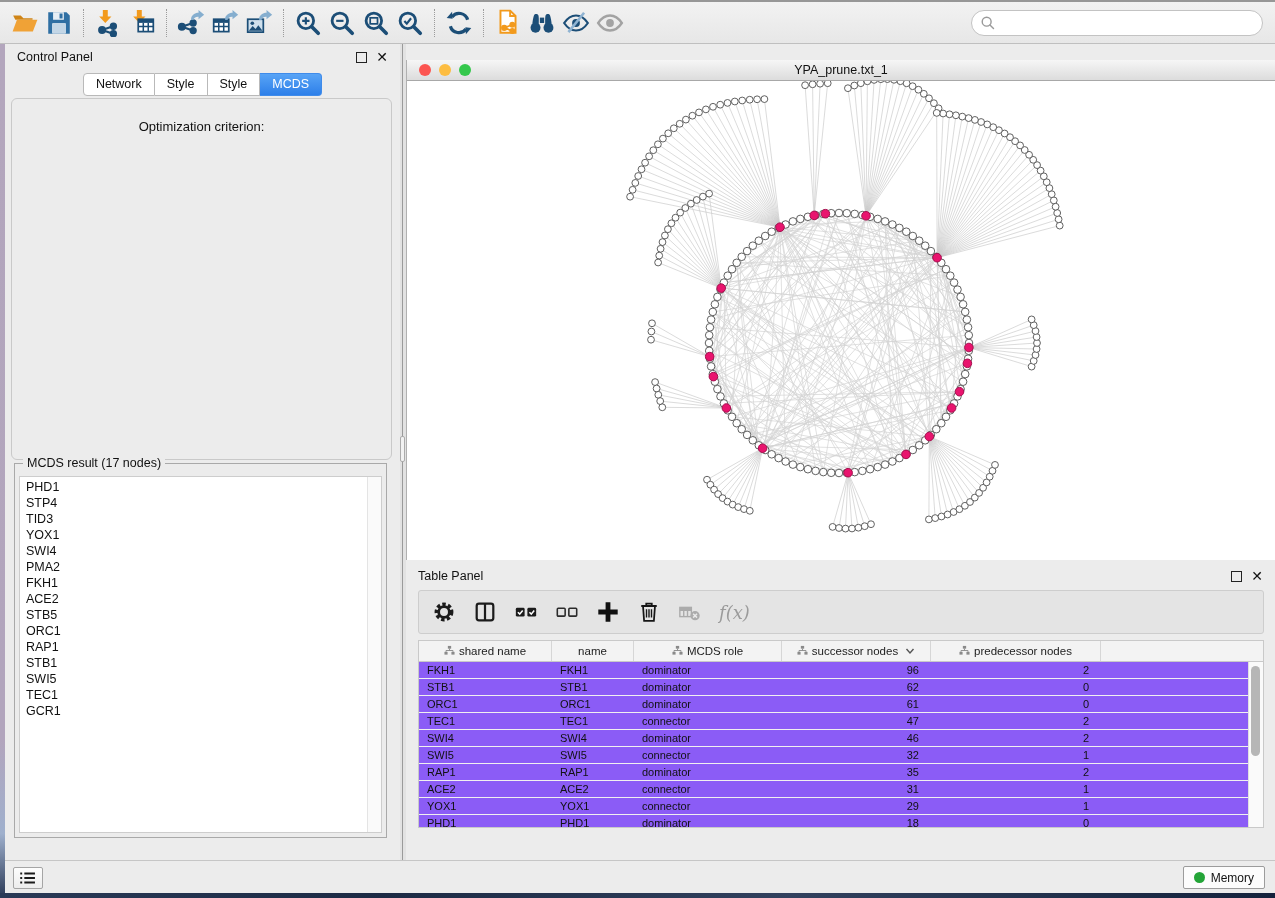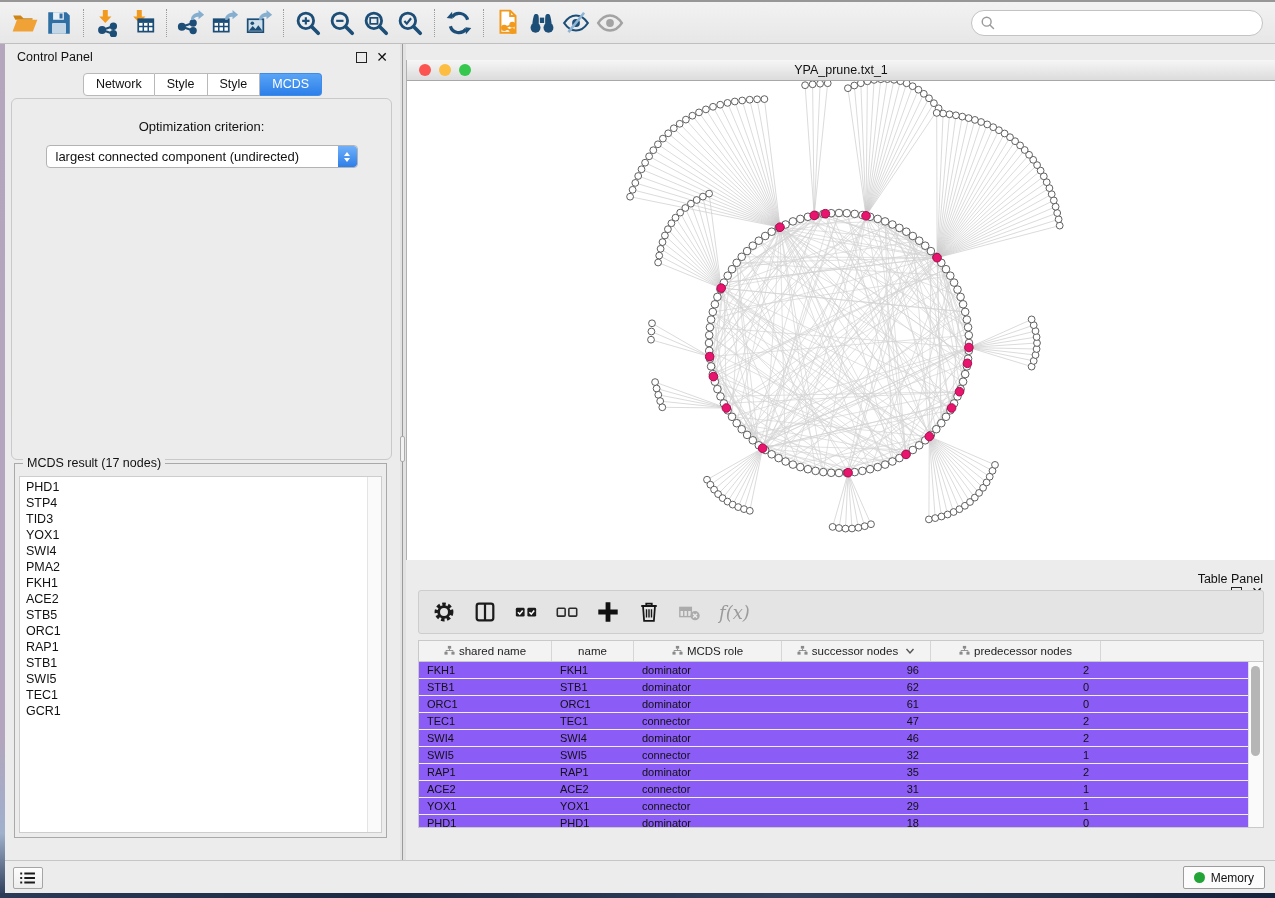--- a/index.html
+++ b/index.html
@@ -58,21 +58,21 @@
   .network-window{position:absolute;left:406px;top:60px;width:869px;height:516px;border-left:1px solid #b0b0b0;box-sizing:border-box;}
   .nw-titlebar{height:20px;background:linear-gradient(#f6f6f6,#dcdcdc);border-bottom:1px solid #a8a8a8;
                display:flex;align-items:center;justify-content:center;font-size:12.5px;color:#111;position:relative;}
   .lights{position:absolute;left:12px;top:4px;display:flex;gap:8px;}
   .light{width:12px;height:12px;border-radius:50%;box-sizing:border-box;}
   .nw-canvas{position:relative;width:100%;height:496px;background:#fff;}
   .nw-canvas svg{position:absolute;left:0;top:0;}
   .nw-handle{position:absolute;left:50%;bottom:1px;margin-left:-5px;width:9px;height:6px;background:#d6d6d6;border:1px solid #b5b5b5;border-radius:2px;}
   
   .table-panel{position:absolute;left:406px;top:560px;width:869px;height:300px;background:#ececec;}
-  .tp-titlebar{height:24px;display:flex;align-items:flex-end;padding:12px 12px;font-size:12.5px;color:#111;flex-direction:column;}
+  .tp-titlebar{height:24px;display:flex;align-items:center;padding:4px 12px;font-size:12.5px;color:#111;}
   .tp-toolbar{position:absolute;left:12px;right:11px;top:30px;height:44px;background:#e4e4e4;border:1px solid #cdcdcd;
               border-radius:3px;display:flex;align-items:center;gap:17px;padding-left:13px;box-sizing:border-box;}
   .tp-btn{display:inline-flex;align-items:center;justify-content:center;cursor:default;}
   .tp-btn .icn svg{width:24px;height:24px;display:block;}
   .fx{font-family:"DejaVu Serif","Liberation Serif",serif;font-style:italic;font-size:18px;color:#9b9b9b;}
   .tp-tablewrap{position:absolute;left:12px;right:11px;top:80px;height:188px;background:#8b5cf6;border:1px solid #c9c9c9;box-sizing:border-box;overflow:hidden;}
   .tp-header{display:flex;height:21px;background:#f3f3f3;border-bottom:1px solid #c9c9c9;box-sizing:border-box;}
   .th{display:flex;align-items:center;justify-content:center;gap:4px;height:100%;border-right:1px solid #d6d6d6;
       font-size:11.5px;color:#222;box-sizing:border-box;flex:none;}
   .th.filler{flex:1;border-right:none;}
@@ -304,27 +304,20 @@
       </span>
     </div>
     <div class="cp-tabs" id="cp-tabs">
         <span class="seg">Network</span>
         <span class="seg">Style</span>
         <span class="seg">Style</span>
         <span class="seg active">MCDS</span>
       </div>
     <div class="cp-content">
       <div class="opt-label">Optimization criterion:</div>
-      <div class="dropdown">
-        <span class="dd-text">largest connected component (undirected)</span>
-        <span class="step">
-            <span class="tri-up"></span>
-            <span class="tri-down"></span>
-          </span>
-      </div>
     </div>
     <div class="cp-group">
       <span class="cp-group-label">MCDS result (17 nodes)</span>
       <div class="mcds-list" id="mcds-list">
         <div class="mcds-scroll"></div>
       <div>PHD1</div>
           <div>STP4</div>
           <div>TID3</div>
           <div>YOX1</div>
           <div>SWI4</div>

